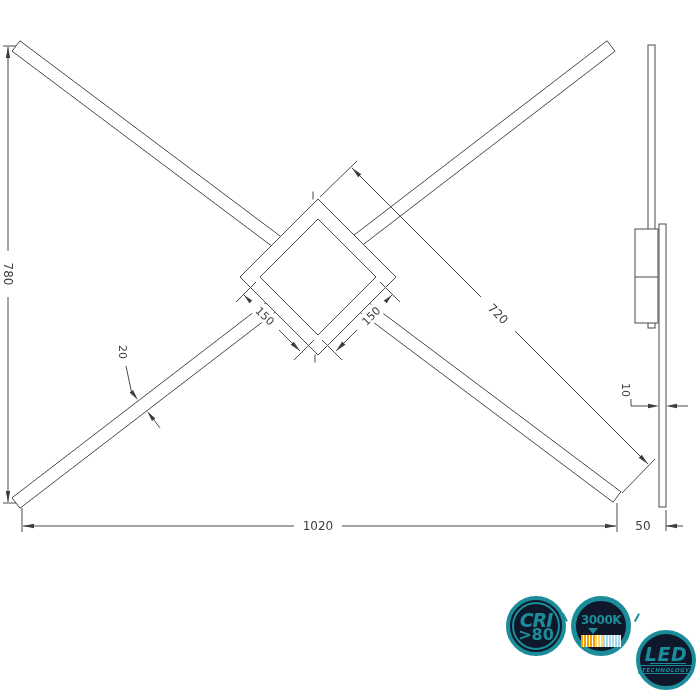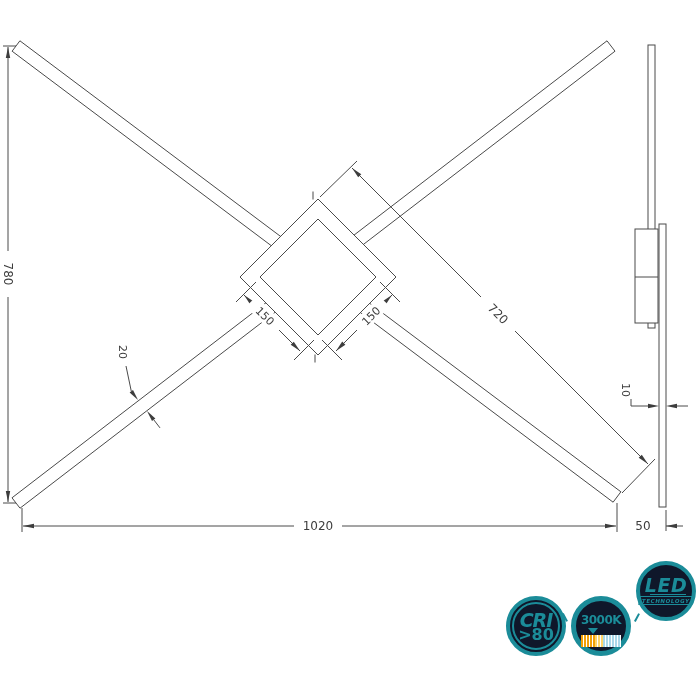--- a/index.html
+++ b/index.html
@@ -13,21 +13,21 @@
   .dim-text-sm{font-family:"DejaVu Sans","Liberation Sans",sans-serif;font-size:11px;fill:#3d3d3d;}
   .mask{fill:#ffffff;stroke:none;}
 
   
   .badges{position:absolute;left:0;top:0;width:700px;height:700px;pointer-events:none;}
   .badge{position:absolute;width:52px;height:52px;border-radius:50%;
          border:4px solid var(--accent,#1b8c99);background:#0f172a;color:var(--accent,#1b8c99);
          display:flex;flex-direction:column;align-items:center;justify-content:center;box-sizing:content-box;}
   .badge-cri{left:506px;top:596px;}
   .badge-temp{left:571px;top:596px;border-width:5px;width:50px;height:50px;}
-  .badge-led{left:636px;top:561px;}
+  .badge-led{left:636px;top:630px;}
   .cri-inner{position:absolute;inset:2px;border:2px solid var(--accent,#1b8c99);border-radius:50%;
              display:flex;flex-direction:column;align-items:center;justify-content:center;}
   .cri-title{font-size:19px;font-weight:bold;font-style:italic;line-height:17px;letter-spacing:-1px;}
   .cri-sub{font-size:16px;font-weight:bold;line-height:11px;}
   .temp-row{display:flex;align-items:flex-start;gap:15px;margin-top:8px;}
   .temp-label{font-size:12px;font-weight:bold;letter-spacing:-0.5px;}
   .tick{width:1.5px;height:9px;background:var(--accent,#1b8c99);}
   .tick-l{transform:rotate(-28deg);}
   .tick-r{transform:rotate(28deg);}
   .temp-pointer{width:0;height:0;border-left:5px solid transparent;border-right:5px solid transparent;

